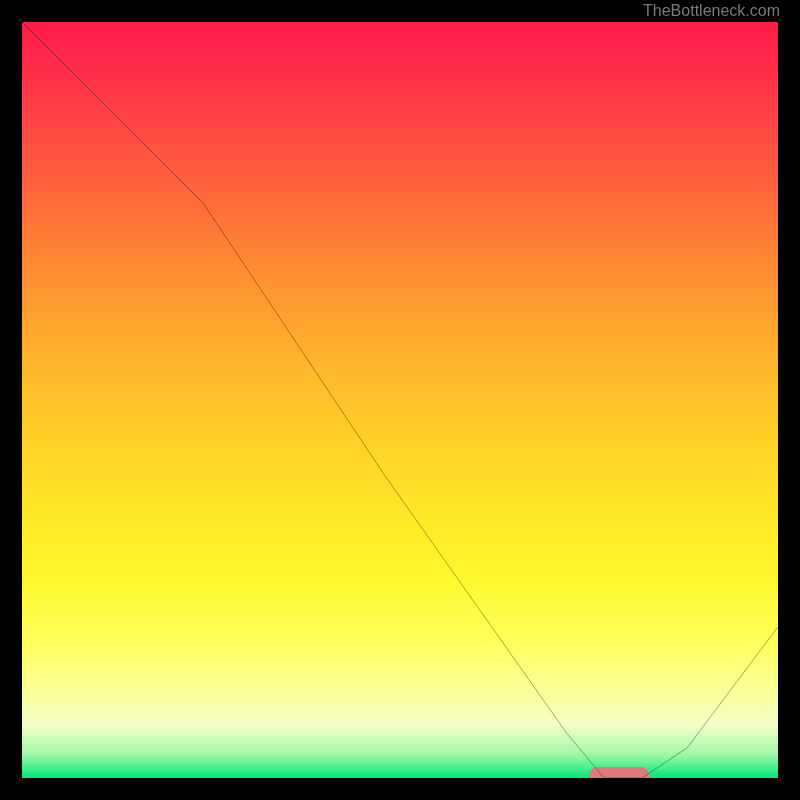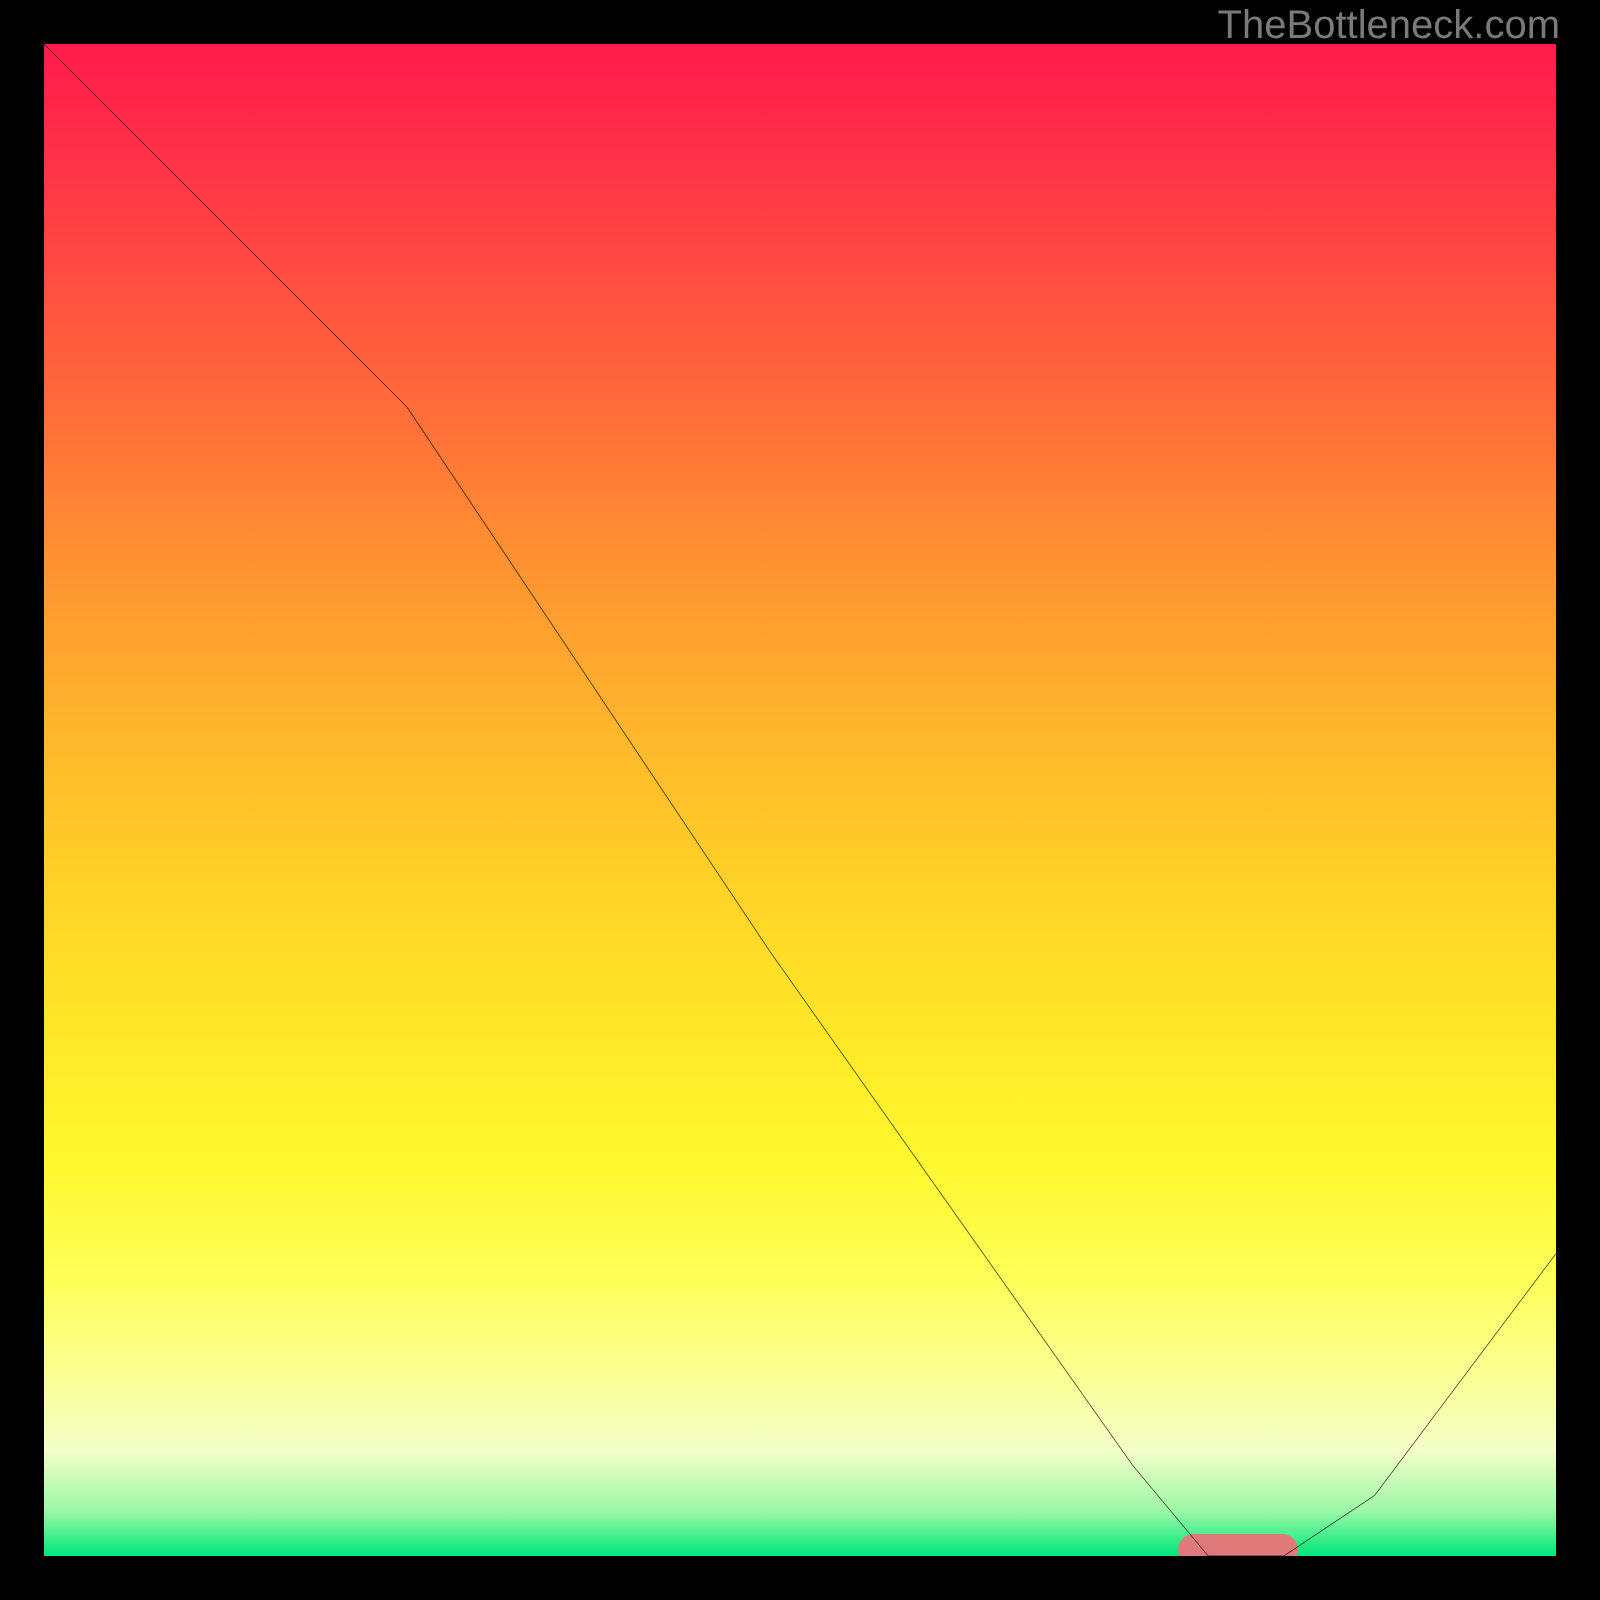--- a/index.html
+++ b/index.html
@@ -52,21 +52,21 @@
     position: absolute;
     background: #e07a7a;
     border-radius: 8px;
   }
   .watermark {
     position: absolute;
     top: 2px;
     right: 20px;
     color: #7a7a7a;
     font-family: "Segoe UI", Arial, sans-serif;
-    font-size: 20px;
+    font-size: 16px;
     text-align: right;
     user-select: none;
   }
 </style>
 </head>
 <body>
 
 <div class="wrap">
   <div class="watermark">TheBottleneck.com</div>
   <div class="plot">

